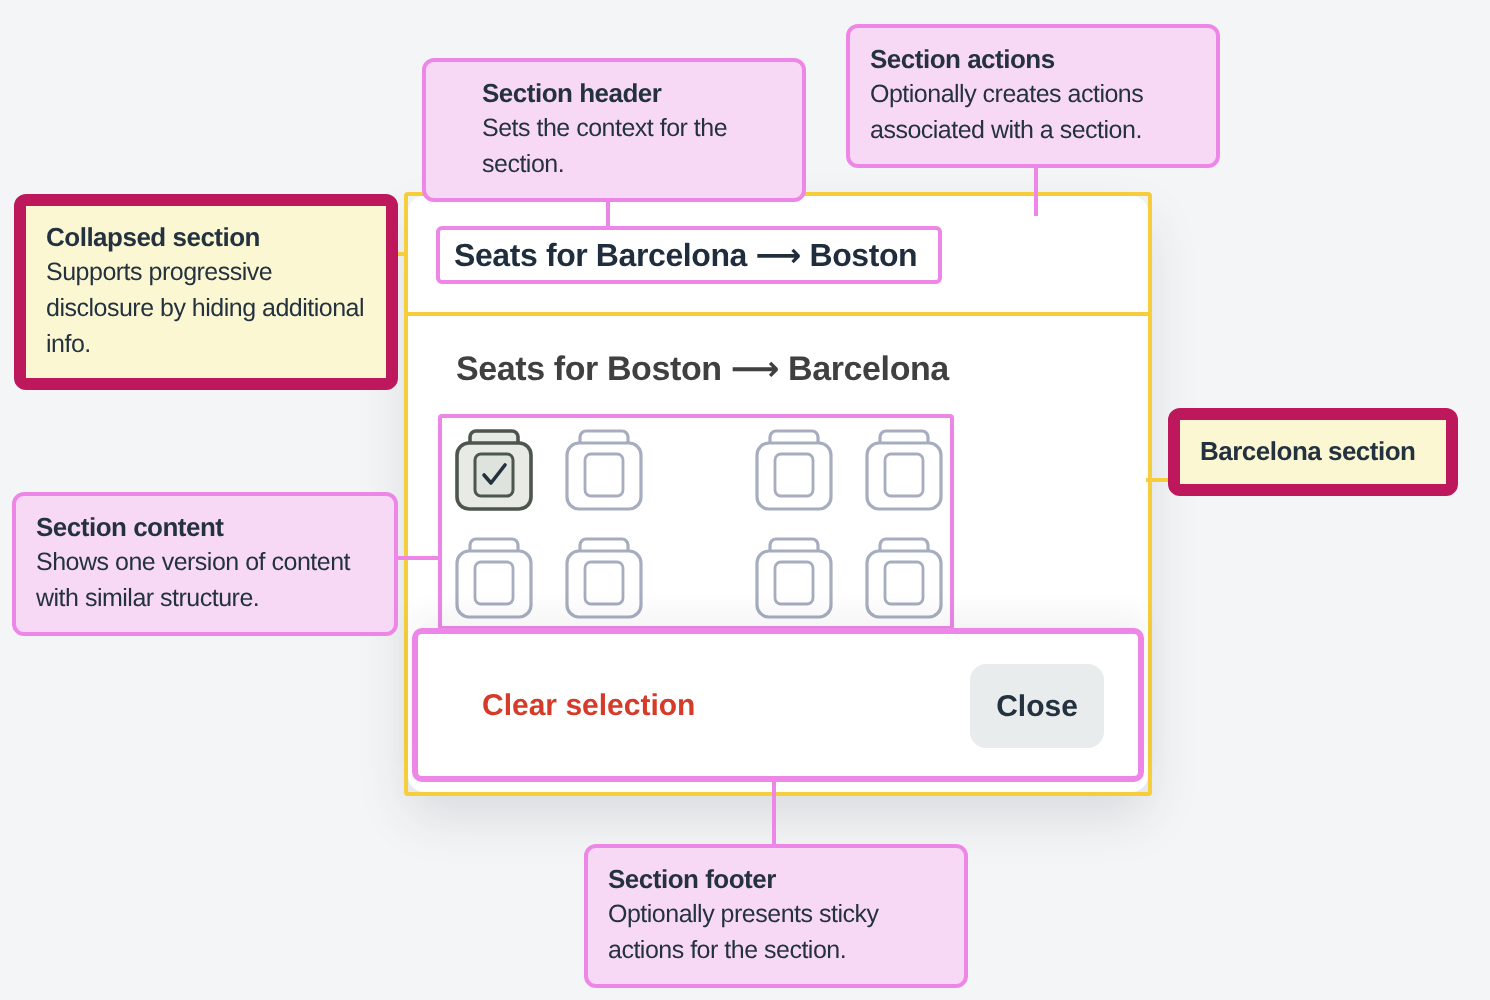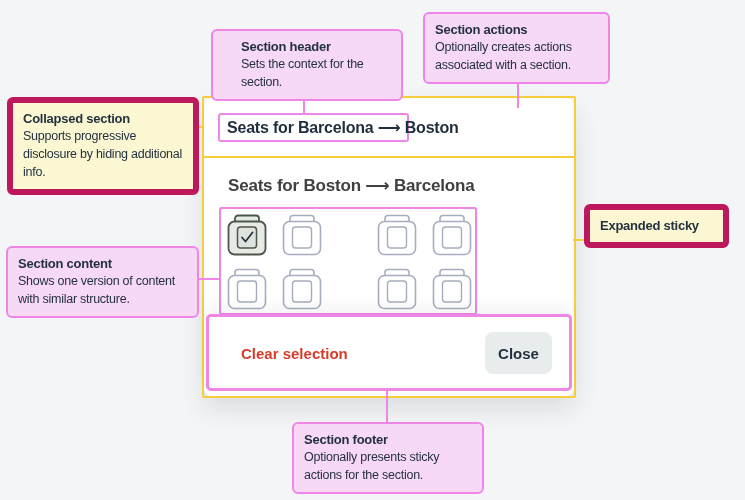--- a/index.html
+++ b/index.html
@@ -12,21 +12,21 @@
   }
   .stage{position:relative;width:745px;height:500px;}
 
   
   .panel{
     position:absolute;left:204px;top:98px;width:370px;height:298px;
     background:#ffffff;border-radius:8px;
     box-shadow:0 12px 26px rgba(31,45,61,.13);
   }
   .collapsed-title-box{
-    position:absolute;left:218px;top:113px;width:191px;height:29px;
+    position:absolute;left:218px;top:113px;width:253px;height:29px;
     border:2px solid #ee86e8;border-radius:3px;
     box-sizing:border-box;background:#fff;
     display:flex;align-items:center;padding-left:7px;
   }
   .collapsed-title-box span{font-size:16px;font-weight:700;color:#1f2d3d;white-space:nowrap;letter-spacing:-.2px;}
   .open-outline{
     position:absolute;left:482px;top:107px;width:75px;height:49px;
     border:2px solid #ee86e8;border-radius:4px;box-sizing:border-box;
     display:flex;align-items:center;justify-content:center;
   }
@@ -184,21 +184,21 @@
     <div class="t">Collapsed section</div>
     <div>Supports progressive disclosure by hiding additional info.</div>
   </div>
 
   <div class="callout pink co-content">
     <div class="t">Section content</div>
     <div>Shows one version of content with similar structure.</div>
   </div>
 
   <div class="callout yellow co-expanded">
-    <div class="t">Expanded sticky</div>
+    <div class="t">Barcelona section</div>
   </div>
 
   <div class="callout pink co-footer">
     <div class="t">Section footer</div>
     <div>Optionally presents sticky actions for the section.</div>
   </div>
 
 </div>
 
 </body></html>

